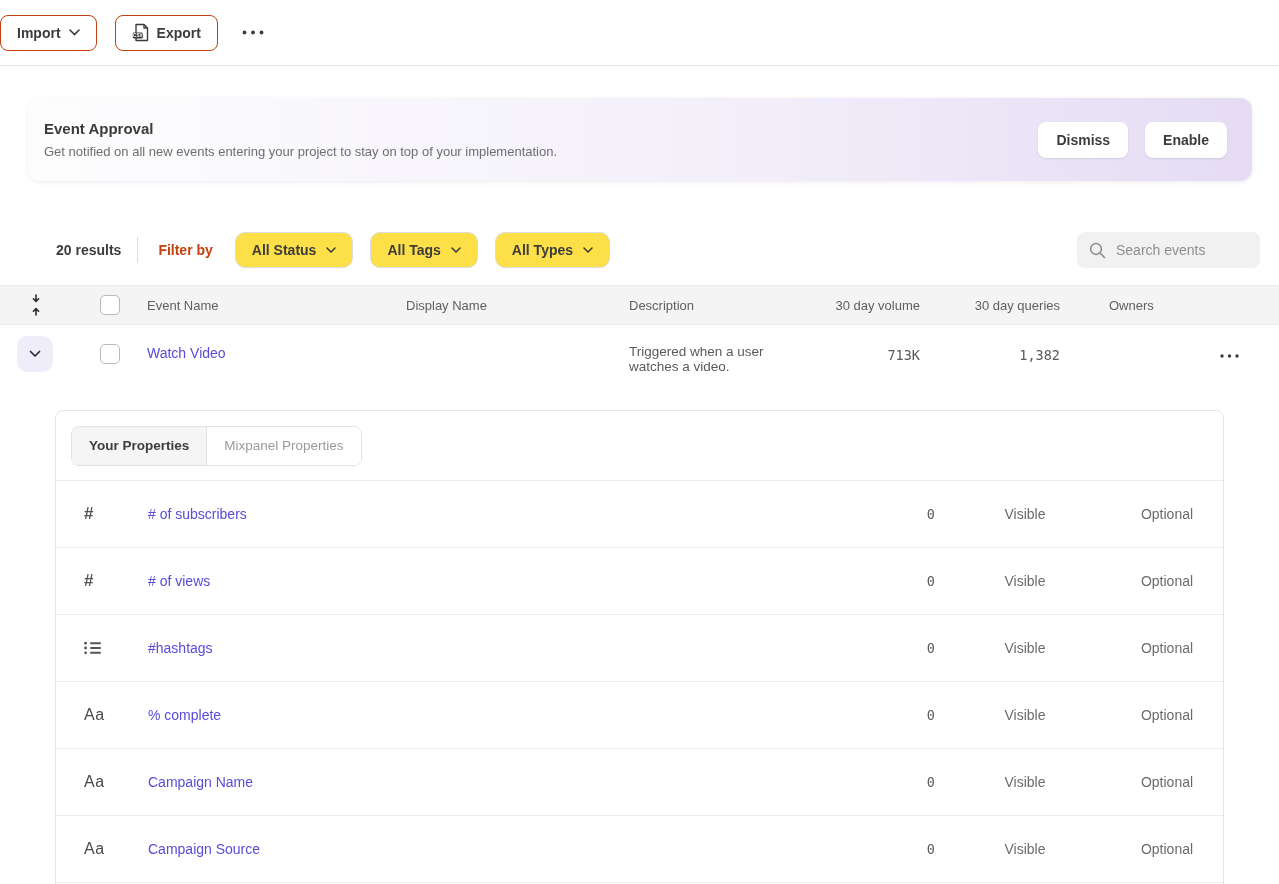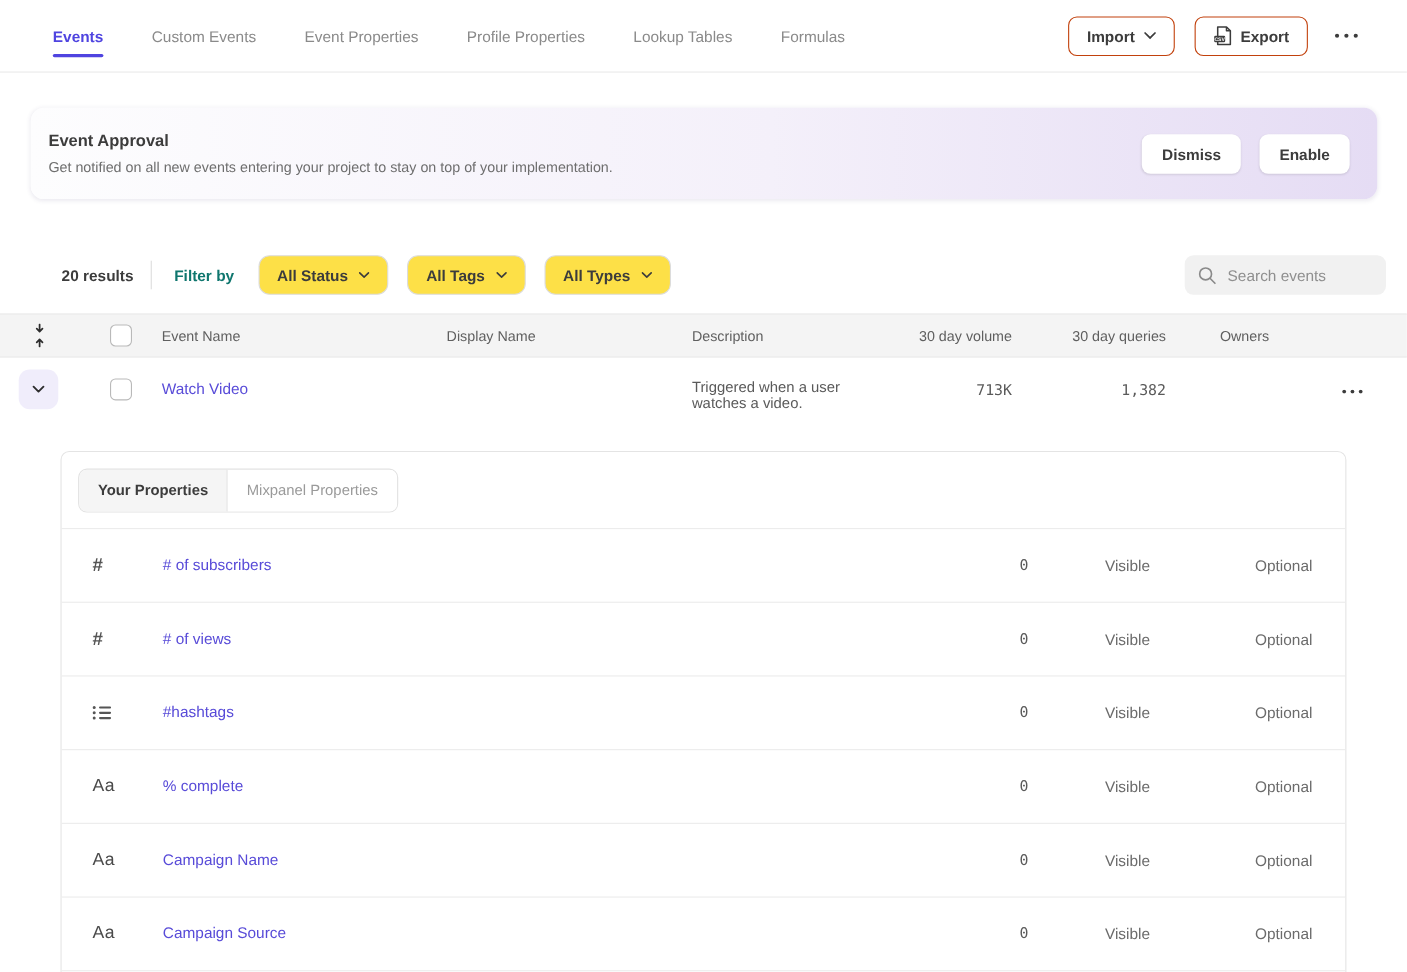--- a/index.html
+++ b/index.html
@@ -28,21 +28,21 @@
   .banner-desc { font-size:13px; color:#6e6e6e; }
   .banner-actions { display:flex; gap:17px; }
   .banner-btn { height:36px; padding:0 18px; border:none; border-radius:8px; background:#fff; color:#3c3c3c;
     font-size:14px; font-weight:bold; cursor:pointer; box-shadow:0 1px 2px rgba(0,0,0,0.10);
     font-family:"Liberation Sans", sans-serif; }
 
   
   .filter-row { position:absolute; left:56px; right:19px; top:232px; height:36px; display:flex; align-items:center; }
   .results { font-size:14px; font-weight:bold; color:#3c3c3c; }
   .vdivider { width:1px; height:26px; background:#ddd; margin:0 20px 0 16px; }
-  .filter-by { font-size:14px; font-weight:bold; color:#0f766e; margin-right:22px; }
+  .filter-by { font-size:14px; font-weight:bold; color:#c2410c; margin-right:22px; }
   .pill { display:flex; align-items:center; gap:10px; height:36px; padding:0 16px; margin-right:17px;
     border:1px solid #dcdcdc; border-radius:10px; background:#fde047; font-size:14px; font-weight:bold;
     color:#3c3c3c; cursor:pointer; font-family:"Liberation Sans", sans-serif; }
   .spacer { flex:1; }
   .search-box { display:flex; align-items:center; gap:10px; width:183px; height:36px; border-radius:8px;
     background:#f1f1f1; padding:0 12px; }
   .search-box input { border:none; outline:none; background:transparent; font-size:14px; color:#3c3c3c; width:130px;
     font-family:"Liberation Sans", sans-serif; }
   .search-box input::placeholder { color:#8f8f8f; }
 
@@ -84,28 +84,20 @@
   .prop-opt { padding-right:4px; }
 
   svg { display:block; }
 </style>
 </head>
 <body>
 
 <div class="app">
 
   <nav class="topnav">
-    <div class="tabs">
-      <div class="tab active">Events</div>
-      <div class="tab">Custom Events</div>
-      <div class="tab">Event Properties</div>
-      <div class="tab">Profile Properties</div>
-      <div class="tab">Lookup Tables</div>
-      <div class="tab">Formulas</div>
-    </div>
     <div class="nav-actions">
       <button class="btn">
         <span>Import</span>
         <span>
           <svg width="11" height="7" viewBox="0 0 11 7">
               <path d="M1 1l4.5 4.5L10 1" fill="none" stroke="#3c3c3c" stroke-width="1.6" stroke-linecap="round"></path>
             </svg>
         </span>
       </button>
       <button class="btn">

